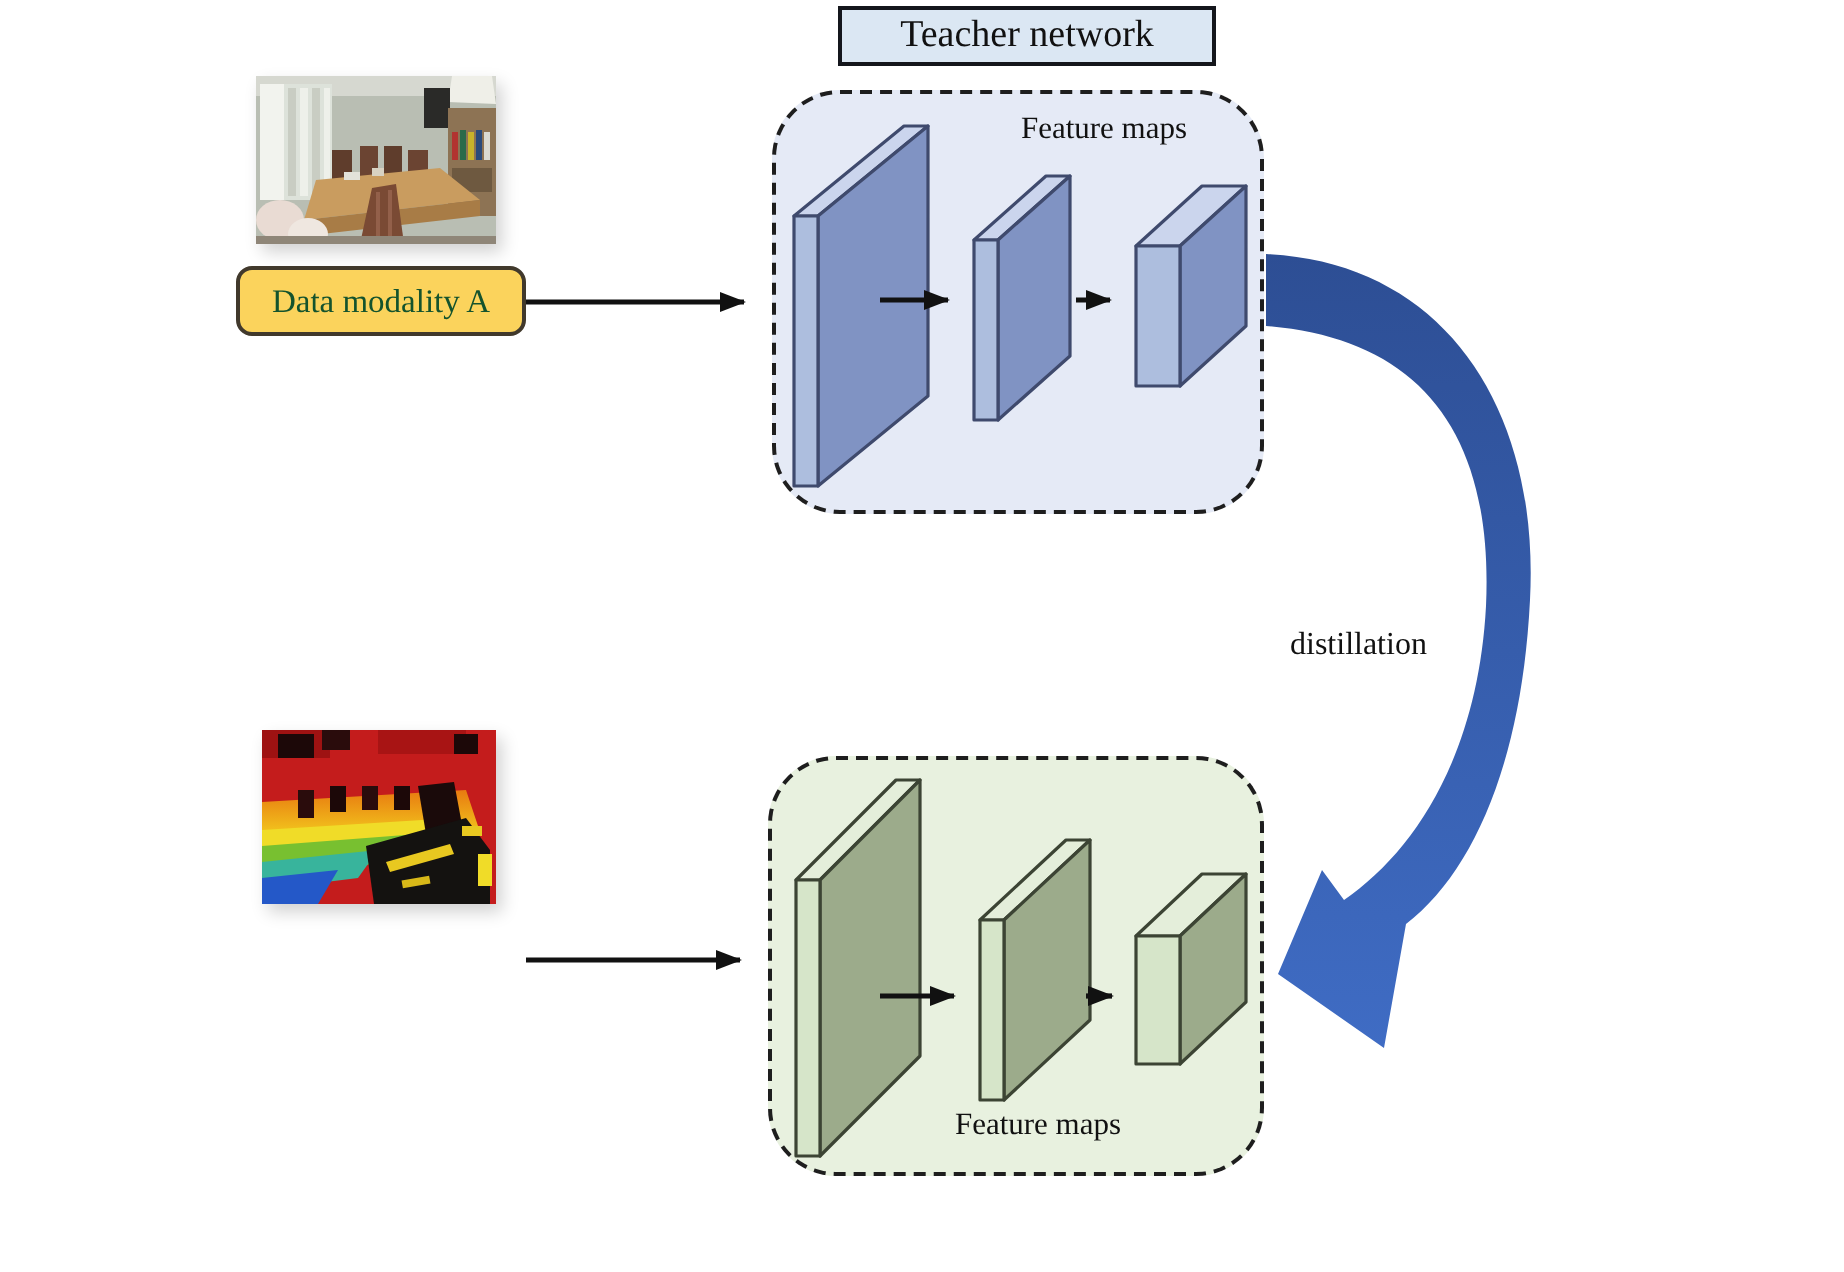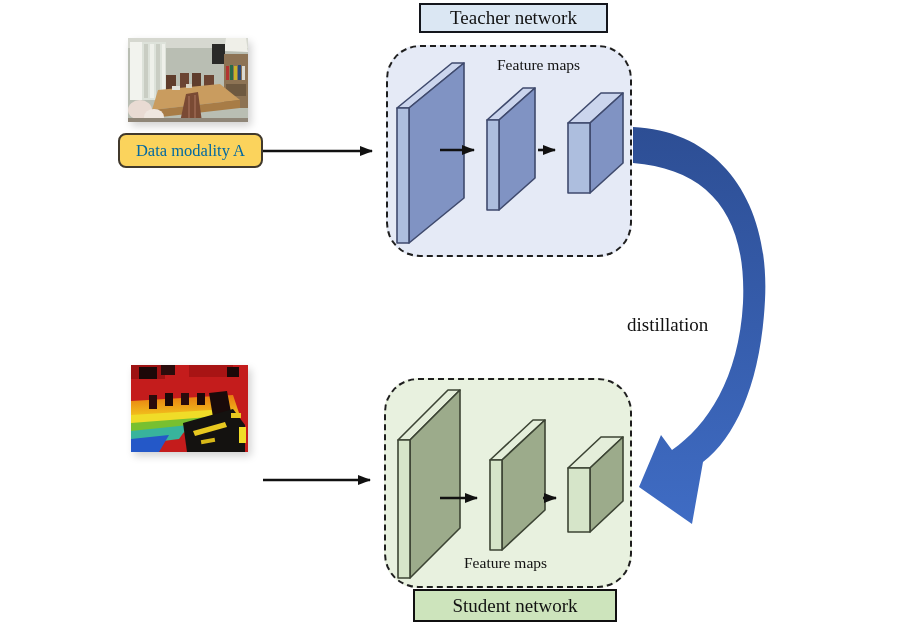--- a/index.html
+++ b/index.html
@@ -9,30 +9,30 @@
   .panel { position:absolute; border:2px dashed #1e1e1e; border-radius:34px; z-index:1; }
   .panel.teacher { left:386px; top:45px; width:246px; height:212px; background:#e5eaf6; }
   .panel.student { left:384px; top:378px; width:248px; height:210px; background:#e8f1df; }
 
   .title-box { position:absolute; z-index:6; display:flex; align-items:center; justify-content:center;
                font-size:19px; color:#111; }
   .title-box.teacher { left:419px; top:3px; width:189px; height:30px; background:#dbe7f3; border:2.5px solid #14161c; }
   .title-box.student { left:413px; top:589px; width:204px; height:33px; background:#cde4bc; border:2.5px solid #101010; }
 
   .modality-box { position:absolute; z-index:3; width:145px; height:35px; border-radius:8px;
-                  display:flex; align-items:center; justify-content:center; font-size:16.5px; color:#0369a1;font-family:Liberation Serif, serif; }
+                  display:flex; align-items:center; justify-content:center; font-size:16.5px; color:#14532d;font-family:Liberation Serif, serif; }
   .modality-box.a { left:118px; top:133px; background:#fbd35c; border:2px solid #41392c; }
   .modality-box.b { left:118px; top:463px; background:#f7c8a5; border:2px solid #41392c; }
 
-  .fm-label { position:absolute; z-index:6; width:110px; font-size:15.5px; color:#111; }
+  .fm-label { position:absolute; z-index:6; width:110px; text-align:center; font-size:15.5px; color:#111; }
   .fm-label.teacher { left:497px; top:56px; }
   .fm-label.student { left:464px; top:554px; }
 
-  .distill-label { position:absolute; z-index:6; left:627px; top:314px; width:110px;
-                   font-size:19px; color:#111; }
+  .distill-label { position:absolute; z-index:6; left:645px; top:314px; width:110px;
+                   font-size:16px; color:#111; }
 
   .photo { position:absolute; z-index:2; box-shadow:3px 4px 8px rgba(0,0,0,0.18); }
   .photo.rgb { left:128px; top:38px; width:120px; height:84px; }
   .photo.depth { left:131px; top:365px; width:117px; height:87px; }
   .photo svg { display:block; }
 
   .overlay { position:absolute; left:0; top:0; width:922px; height:636px; z-index:5; pointer-events:none; }
 
   .watermark { position:absolute; z-index:7; left:710px; top:582px; font-size:24px; letter-spacing:1px;
                color:#c8c8c6; font-family:"DejaVu Sans", sans-serif;
@@ -177,23 +177,20 @@
              L 661,435
              L 672,450
              C 707,426 739,378 743,303
              C 747,214 708,169 633,163
              Z"></path>
   </svg>
 
   <div class="title-box teacher">
     <span>Teacher network</span>
   </div>
-  <div class="title-box student">
-    <span>Student network</span>
-  </div>
 
   <div class="fm-label teacher">Feature maps</div>
   <div class="fm-label student">Feature maps</div>
 
   <div class="distill-label">distillation</div>
 
 
 </div>
 
 </body></html>

